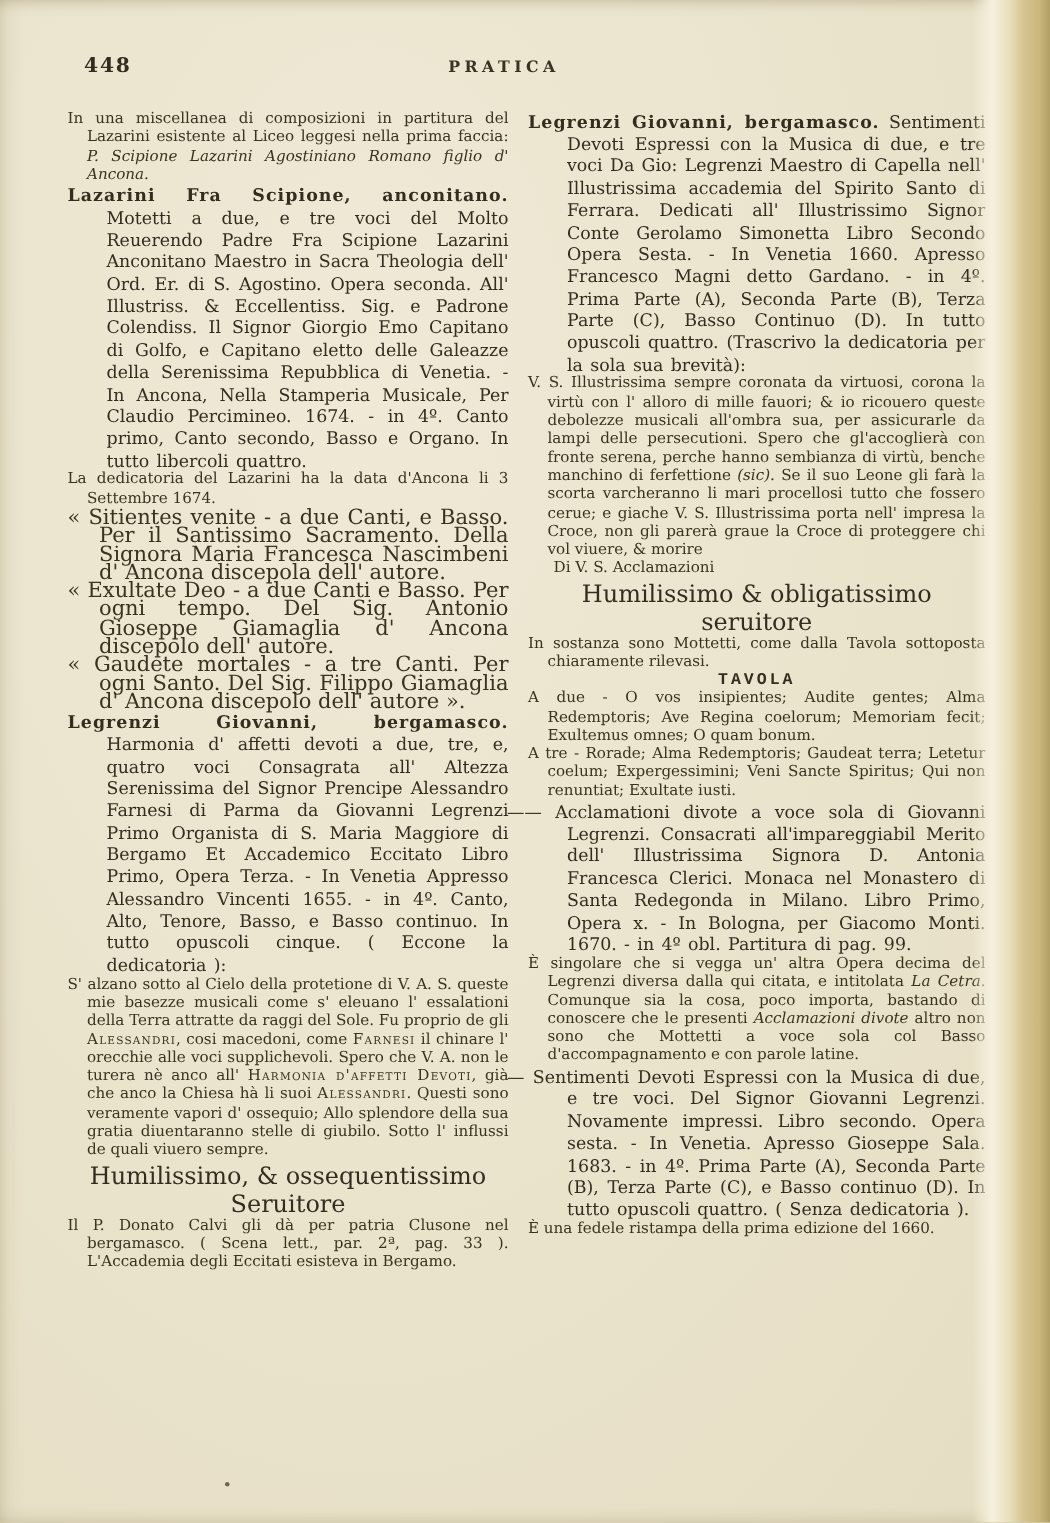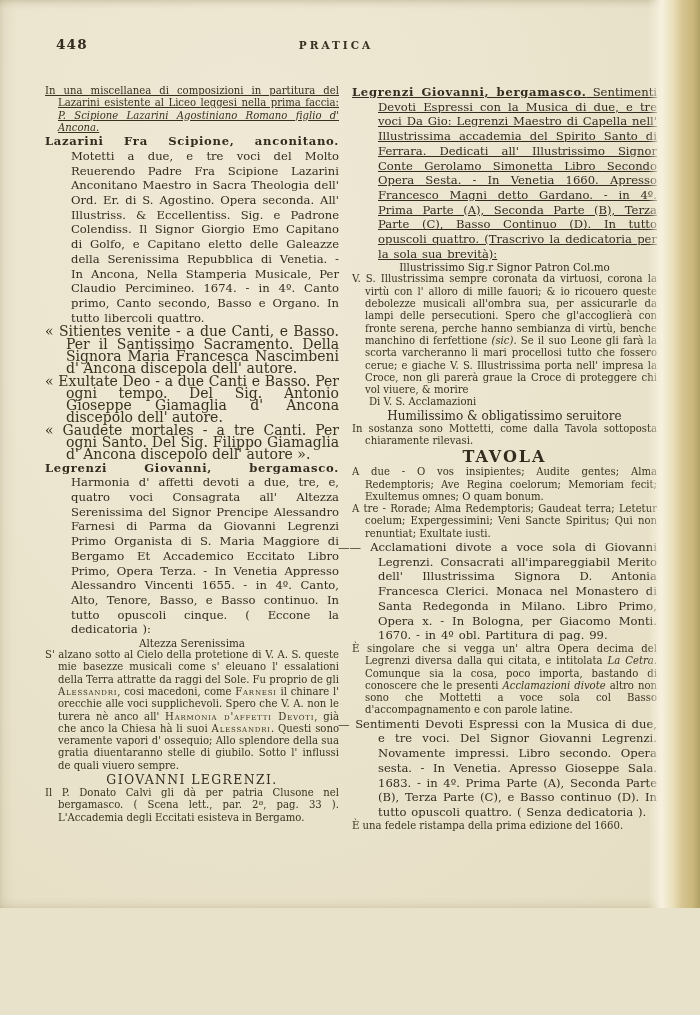--- a/index.html
+++ b/index.html
@@ -2,21 +2,21 @@
 <html><head>
 <meta charset="utf-8">
 <style>
   html,body{margin:0;padding:0;}
   body{
     width:700px;height:1015px;overflow:hidden;
     font-family:"DejaVu Serif","Liberation Serif",serif;
     background:#e9e2cb;
   }
   .page{
-    position:relative;width:700px;height:908px;overflow:hidden;
+    position:relative;width:700px;height:1015px;overflow:hidden;
     background:radial-gradient(ellipse at 35% 25%, #efe9d6 0%, #eae3cc 55%, #e5ddc2 100%);
     box-shadow:inset 0 7px 10px -7px rgba(110,95,45,.35),
                inset 10px 0 16px -10px rgba(120,105,55,.22),
                inset 0 -8px 12px -9px rgba(110,95,45,.25);
   }
   .edge-band{
     position:absolute;top:0;right:0;width:52px;height:1015px;
     background:linear-gradient(90deg, rgba(246,241,222,0) 0%, #f6f1de 26%, #e9dfba 48%, #d6c591 66%, #c9b77c 86%, #b1a066 100%);
     pointer-events:none;
   }
@@ -30,56 +30,55 @@
   .running{position:absolute;left:0;right:30px;top:3px;text-align:center;font-size:10.5px;letter-spacing:3px;font-weight:bold;color:#3a3323;}
   .cols{display:flex;gap:13px;align-items:flex-start;}
   .col-left{width:294px;flex:none;}
   .col-right{width:305px;flex:none;}
   p.blk{margin:0;}
   .entry{font-size:11.6px;line-height:14.7px;text-align:justify;padding-left:26px;text-indent:-26px;margin-top:11px;word-spacing:1.2px;}
   .dash-entry{font-size:11.6px;line-height:14.7px;text-align:justify;padding-left:26px;text-indent:-40px;margin-top:13px;word-spacing:1.2px;}
   .note{font-size:10.1px;line-height:12.3px;text-align:justify;padding-left:13px;text-indent:-13px;margin-top:6px;color:#38321f;}
   .quote{font-size:14px;line-height:12.3px;text-align:justify;padding-left:21px;text-indent:-21px;margin-top:3px;color:#38321f;}
   .c-small{font-size:10.4px;text-align:center;margin-top:8px;}
-  .c-serv{font-size:12px;text-align:center;margin-top:7px;}
+  .c-serv{font-size:16px;text-align:center;margin-top:7px;}
   .c-name{font-size:12.4px;text-align:center;letter-spacing:1.4px;margin-top:3px;}
-  .c-tavola{font-size:16px;text-align:center;letter-spacing:2px;margin-top:9px;font-weight:bold;}
+  .c-tavola{font-size:11px;text-align:center;letter-spacing:2px;margin-top:9px;font-weight:bold;font-family:Liberation Mono, monospace;}
   .plain-ind{font-size:10.1px;line-height:12.3px;padding-left:32px;margin-top:5px;color:#38321f;}
   .plain-ind2{font-size:10.1px;line-height:12.3px;padding-left:46px;margin-top:4px;letter-spacing:1px;color:#38321f;}
   .plain-sm{font-size:10.1px;line-height:12.3px;padding-left:17px;margin-top:1px;color:#38321f;}
   .b{font-weight:bold;letter-spacing:.7px;}
   .i{font-style:italic;}
   .sc{font-variant:small-caps;letter-spacing:.8px;}
-  .blk:first-child{margin-top:16px;text-decoration:underline;}
+  .blk:first-child{margin-top:5px;}
 </style>
 </head>
 <body>
 
 <div class="page">
   <div class="content">
     <div class="header">
       <span class="page-num">448</span>
       <span class="running">PRATICA</span>
     </div>
     <div class="cols">
       <div class="col-left" id="col-left">
           <p class="blk note">In una miscellanea di composizioni in partitura del Lazarini esistente al Liceo leggesi nella prima faccia: <span class="i">P. Scipione Lazarini Agostiniano Romano figlio d' Ancona.</span></p>
           <p class="blk entry"><span class="b">Lazarini Fra Scipione, anconitano.</span> Motetti a due, e tre voci del Molto Reuerendo Padre Fra Scipione Lazarini Anconitano Maestro in Sacra Theologia dell' Ord. Er. di S. Agostino. Opera seconda. All' Illustriss. &amp; Eccellentiss. Sig. e Padrone Colendiss. Il Signor Giorgio Emo Capitano di Golfo, e Capitano eletto delle Galeazze della Serenissima Repubblica di Venetia. - In Ancona, Nella Stamperia Musicale, Per Claudio Percimineo. 1674. - in 4º. Canto primo, Canto secondo, Basso e Organo. In tutto libercoli quattro.</p>
+          <p class="blk note">La dedicatoria del Lazarini ha la data d'Ancona li 3 Settembre 1674.</p>
           <p class="blk quote">« Sitientes venite - a due Canti, e Basso. Per il Santissimo Sacramento. Della Signora Maria Francesca Nascimbeni d' Ancona discepola dell' autore.</p>
           <p class="blk quote">« Exultate Deo - a due Canti e Basso. Per ogni tempo. Del Sig. Antonio Gioseppe Giamaglia d' Ancona discepolo dell' autore.</p>
           <p class="blk quote">« Gaudete mortales - a tre Canti. Per ogni Santo. Del Sig. Filippo Giamaglia d' Ancona discepolo dell' autore ».</p>
           <p class="blk entry"><span class="b">Legrenzi Giovanni, bergamasco.</span> Harmonia d' affetti devoti a due, tre, e, quatro voci Consagrata all' Altezza Serenissima del Signor Prencipe Alessandro Farnesi di Parma da Giovanni Legrenzi Primo Organista di S. Maria Maggiore di Bergamo Et Accademico Eccitato Libro Primo, Opera Terza. - In Venetia Appresso Alessandro Vincenti 1655. - in 4º. Canto, Alto, Tenore, Basso, e Basso continuo. In tutto opuscoli cinque. ( Eccone la dedicatoria ):</p>
-          <p class="blk c-small">Altezza Serenissima</p>
           <p class="blk note">S' alzano sotto al Cielo della protetione di V. A. S. queste mie basezze musicali come s' eleuano l' essalationi della Terra attratte da raggi del Sole. Fu proprio de gli <span class="sc">Alessandri</span>, cosi macedoni, come <span class="sc">Farnesi</span> il chinare l' orecchie alle voci supplichevoli. Spero che V. A. non le turera nè anco all' <span class="sc">Harmonia d'affetti Devoti</span>, già che anco la Chiesa hà li suoi <span class="sc">Alessandri</span>. Questi sono veramente vapori d' ossequio; Allo splendore della sua gratia diuentaranno stelle di giubilo. Sotto l' influssi de quali viuero sempre.</p>
-          <p class="blk c-name">GIOVANNI LEGRENZI.</p>
+          <p class="blk c-serv">Humilissimo, &amp; ossequentissimo Seruitore</p>
           <p class="blk note">Il P. Donato Calvi gli dà per patria Clusone nel bergamasco. ( Scena lett., par. 2ª, pag. 33 ). L'Accademia degli Eccitati esisteva in Bergamo.</p>
         </div>
       <div class="col-right" id="col-right">
           <p class="blk entry"><span class="b">Legrenzi Giovanni, bergamasco.</span> Sentimenti Devoti Espressi con la Musica di due, e tre voci Da Gio: Legrenzi Maestro di Capella nell' Illustrissima accademia del Spirito Santo di Ferrara. Dedicati all' Illustrissimo Signor Conte Gerolamo Simonetta Libro Secondo Opera Sesta. - In Venetia 1660. Apresso Francesco Magni detto Gardano. - in 4º. Prima Parte (A), Seconda Parte (B), Terza Parte (C), Basso Continuo (D). In tutto opuscoli quattro. (Trascrivo la dedicatoria per la sola sua brevità):</p>
-          <p class="blk c-small">Illustrissimo Sig.r Signor Patron Col.mo</p>
           <p class="blk note">V. S. Illustrissima sempre coronata da virtuosi, corona la virtù con l' alloro di mille fauori; &amp; io ricouero queste debolezze musicali all'ombra sua, per assicurarle da lampi delle persecutioni. Spero che gl'accoglierà con fronte serena, perche hanno sembianza di virtù, benche manchino di ferfettione <span class="i">(sic)</span>. Se il suo Leone gli farà la scorta varcheranno li mari procellosi tutto che fossero cerue; e giache V. S. Illustrissima porta nel­l' impresa la Croce, non gli parerà graue la Croce di proteggere chi vol viuere, &amp; morire</p>
           <p class="blk plain-sm">Di V. S. Acclamazioni</p>
           <p class="blk c-serv">Humilissimo &amp; obligatissimo seruitore</p>
           <p class="blk note">In sostanza sono Mottetti, come dalla Tavola sottoposta chiaramente rilevasi.</p>
           <p class="blk c-tavola">TAVOLA</p>
           <p class="blk note">A due - O vos insipientes; Audite gentes; Alma Redemptoris; Ave Regina coelorum; Memoriam fecit; Exultemus omnes; O quam bonum.</p>
           <p class="blk note">A tre - Rorade; Alma Redemptoris; Gaudeat terra; Letetur coelum; Expergessimini; Veni Sancte Spiritus; Qui non renuntiat; Exultate iusti.</p>
           <p class="blk dash-entry">—— Acclamationi divote a voce sola di Giovanni Legrenzi. Consacrati all'impareggiabil Merito dell' Illustrissima Signora D. Antonia Francesca Clerici. Monaca nel Monastero di Santa Redegonda in Milano. Libro Primo, Opera x. - In Bologna, per Giacomo Monti. 1670. - in 4º obl. Partitura di pag. 99.</p>
           <p class="blk note">È singolare che si vegga un' altra Opera decima del Legrenzi diversa dalla qui citata, e intitolata <span class="i">La Cetra</span>. Comunque sia la cosa, poco importa, bastando di conoscere che le presenti <span class="i">Acclamazioni divote</span> altro non sono che Mottetti a voce sola col Basso d'accompagnamento e con parole latine.</p>
           <p class="blk dash-entry">— Sentimenti Devoti Espressi con la Musica di due, e tre voci. Del Signor Giovanni Legrenzi. Novamente impressi. Libro secondo. Opera sesta. - In Venetia. Apresso Gioseppe Sala. 1683. - in 4º. Prima Parte (A), Seconda Parte (B), Terza Parte (C), e Basso continuo (D). In tutto opuscoli quattro. ( Senza dedicatoria ).</p>

